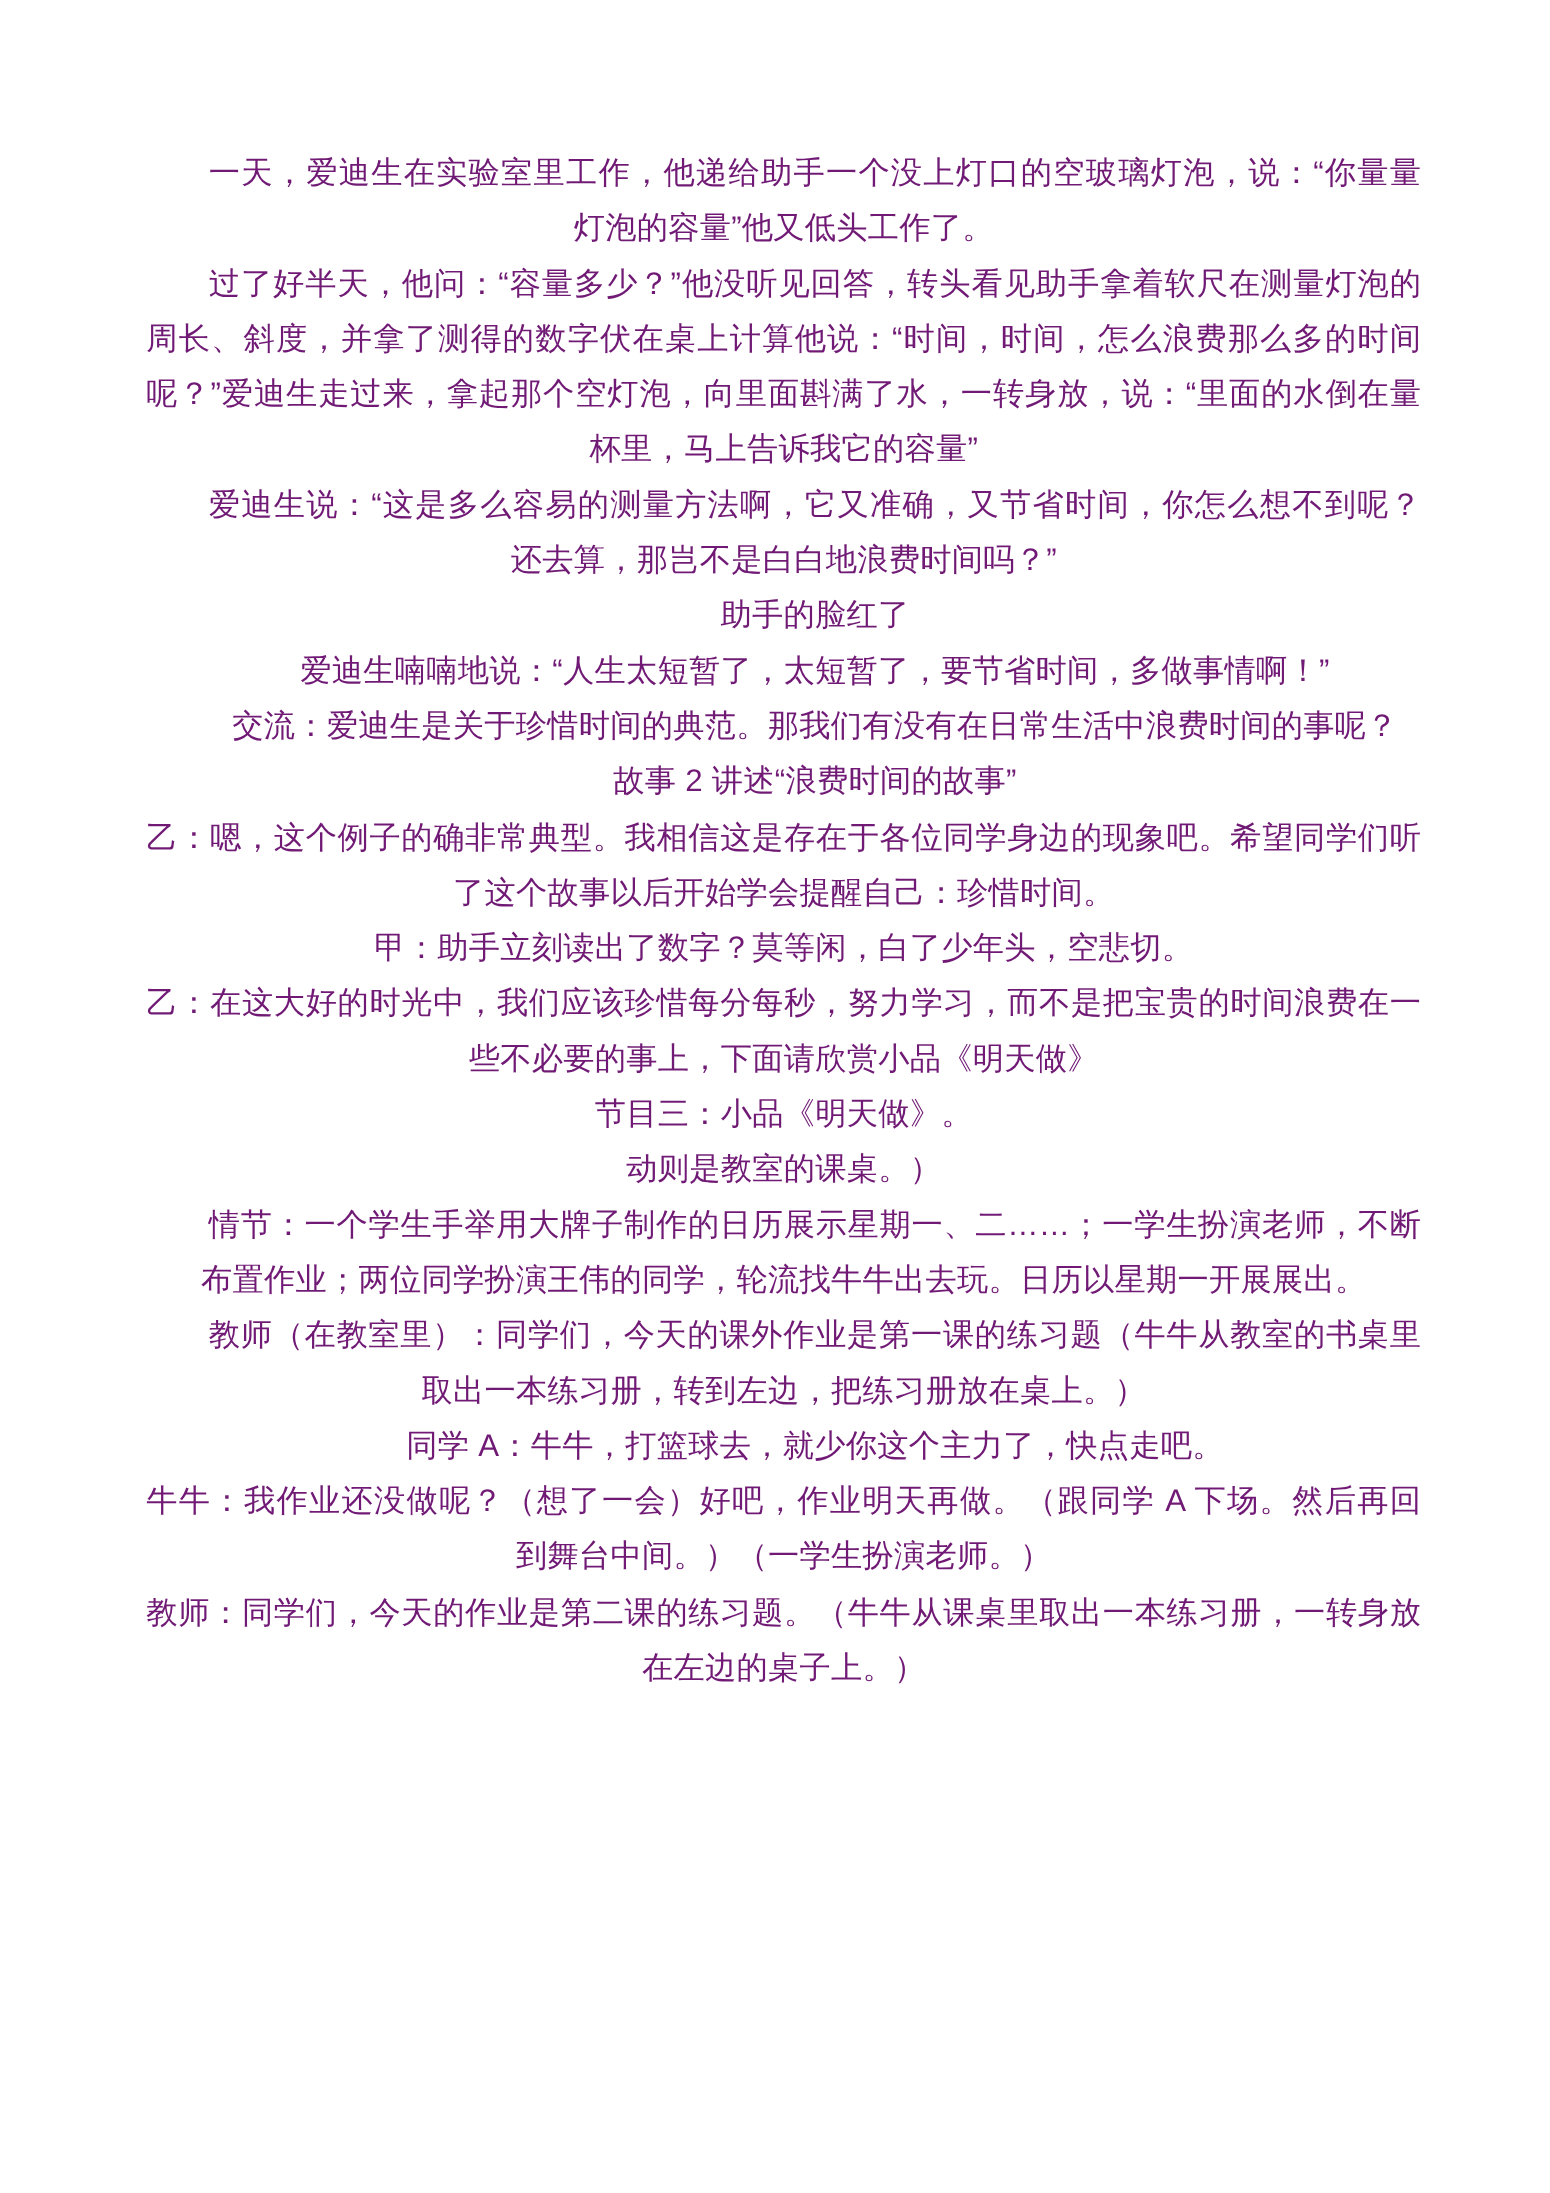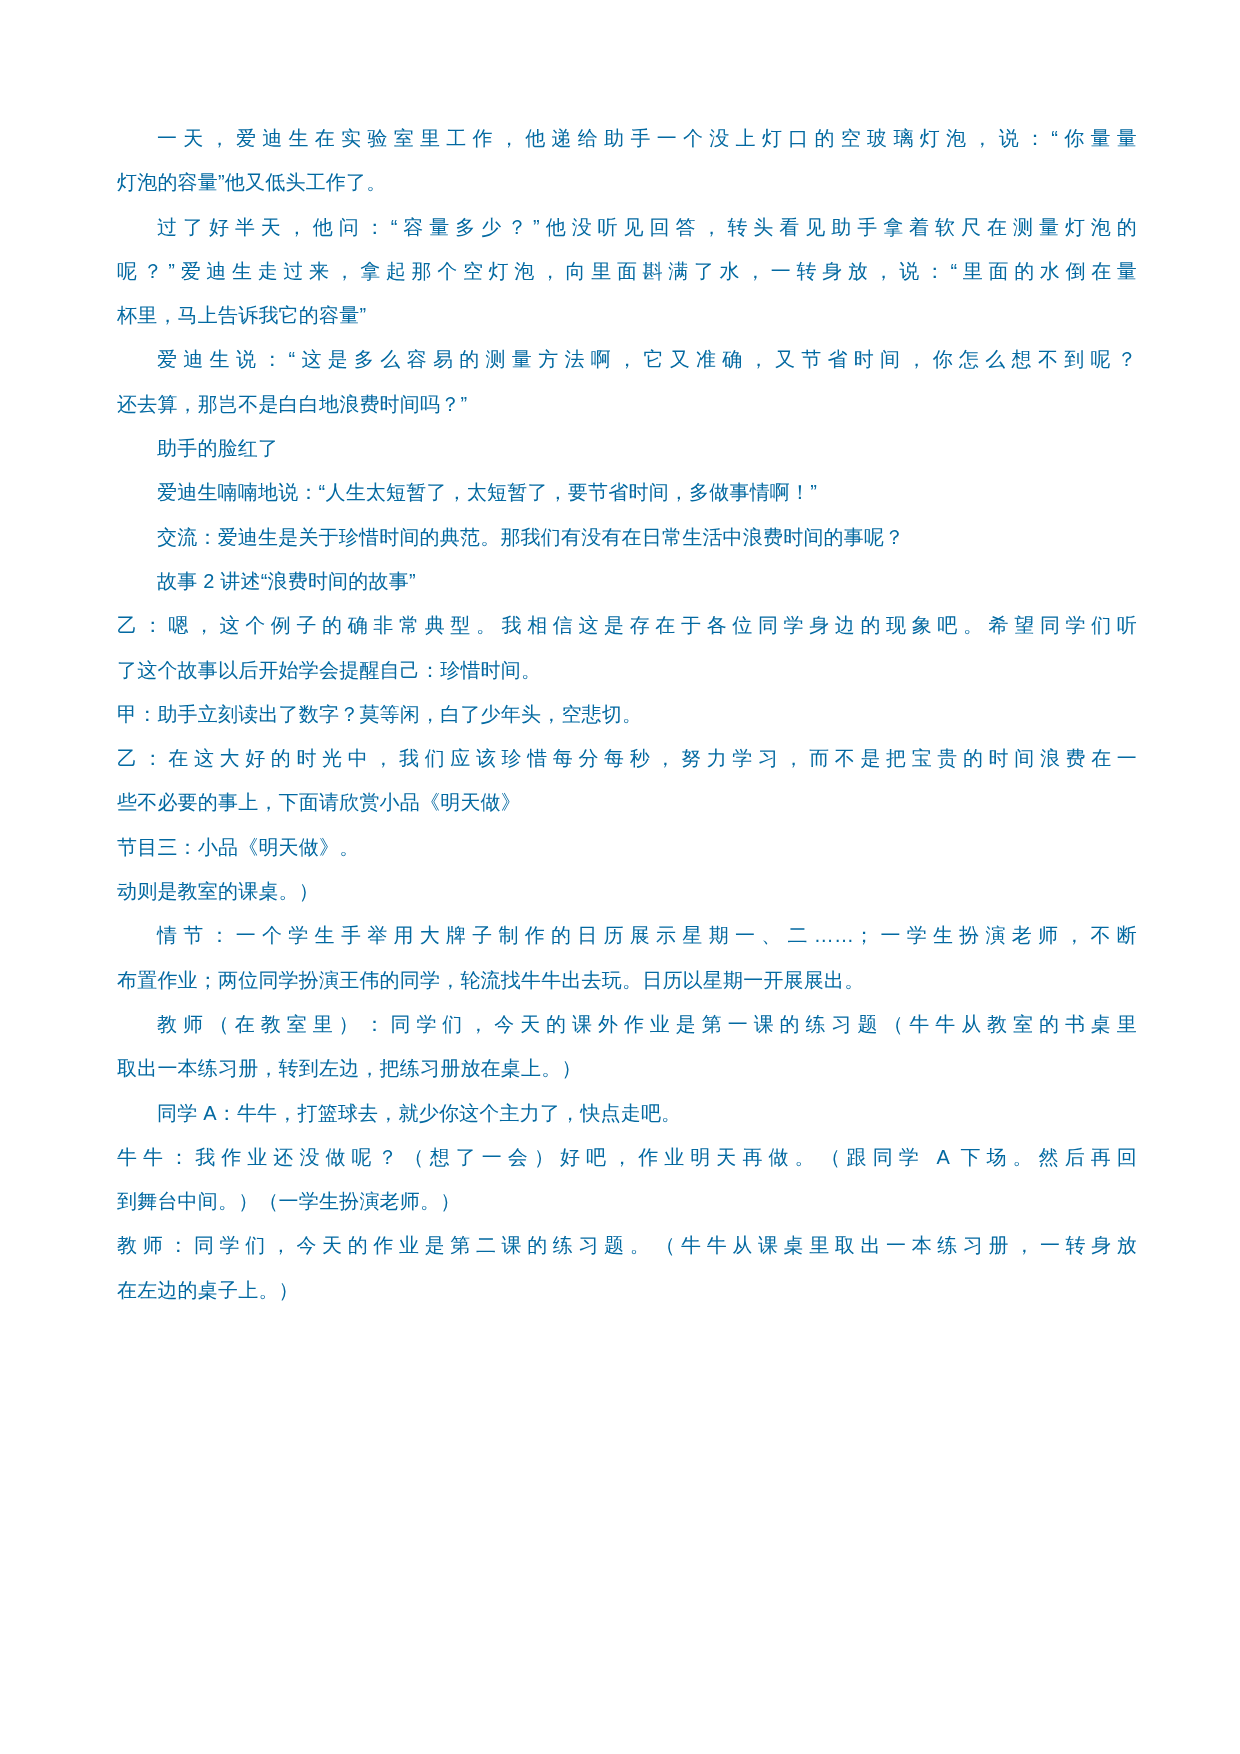--- a/index.html
+++ b/index.html
@@ -15,48 +15,49 @@
     color: #000000;
   }
   .page {
     box-sizing: border-box;
     width: 1240px;
     height: 1754px;
     background: #ffffff;
     padding: 116px 103px 0 117px;
   }
   .doc-body {
-    font-size: 20px;
+    font-size: 25px;
     line-height: 44.3px;
     letter-spacing: 0.2px;
-    color: #0369a1;
+    color: #701a75;
   }
   .line {
     white-space: nowrap;
-    text-align: left;
+    text-align: center;
   }
   .line.full {
     white-space: normal;
     text-align: justify;
     text-align-last: justify;
     overflow: hidden;
     height: 44.3px;
   }
   .line.indent {
     text-indent: 2em;
   }
 </style>
 </head>
 <body>
 
 <div class="page">
   <div class="doc-body">
       <div class="line indent full">一天，爱迪生在实验室里工作，他递给助手一个没上灯口的空玻璃灯泡，说：“你量量</div>
       <div class="line">灯泡的容量”他又低头工作了。</div>
       <div class="line indent full">过了好半天，他问：“容量多少？”他没听见回答，转头看见助手拿着软尺在测量灯泡的</div>
+      <div class="line full">周长、斜度，并拿了测得的数字伏在桌上计算他说：“时间，时间，怎么浪费那么多的时间</div>
       <div class="line full">呢？”爱迪生走过来，拿起那个空灯泡，向里面斟满了水，一转身放，说：“里面的水倒在量</div>
       <div class="line">杯里，马上告诉我它的容量”</div>
       <div class="line indent full">爱迪生说：“这是多么容易的测量方法啊，它又准确，又节省时间，你怎么想不到呢？</div>
       <div class="line">还去算，那岂不是白白地浪费时间吗？”</div>
       <div class="line indent">助手的脸红了</div>
       <div class="line indent">爱迪生喃喃地说：“人生太短暂了，太短暂了，要节省时间，多做事情啊！”</div>
       <div class="line indent">交流：爱迪生是关于珍惜时间的典范。那我们有没有在日常生活中浪费时间的事呢？</div>
       <div class="line indent">故事 2 讲述“浪费时间的故事”</div>
       <div class="line full">乙：嗯，这个例子的确非常典型。我相信这是存在于各位同学身边的现象吧。希望同学们听</div>
       <div class="line">了这个故事以后开始学会提醒自己：珍惜时间。</div>

